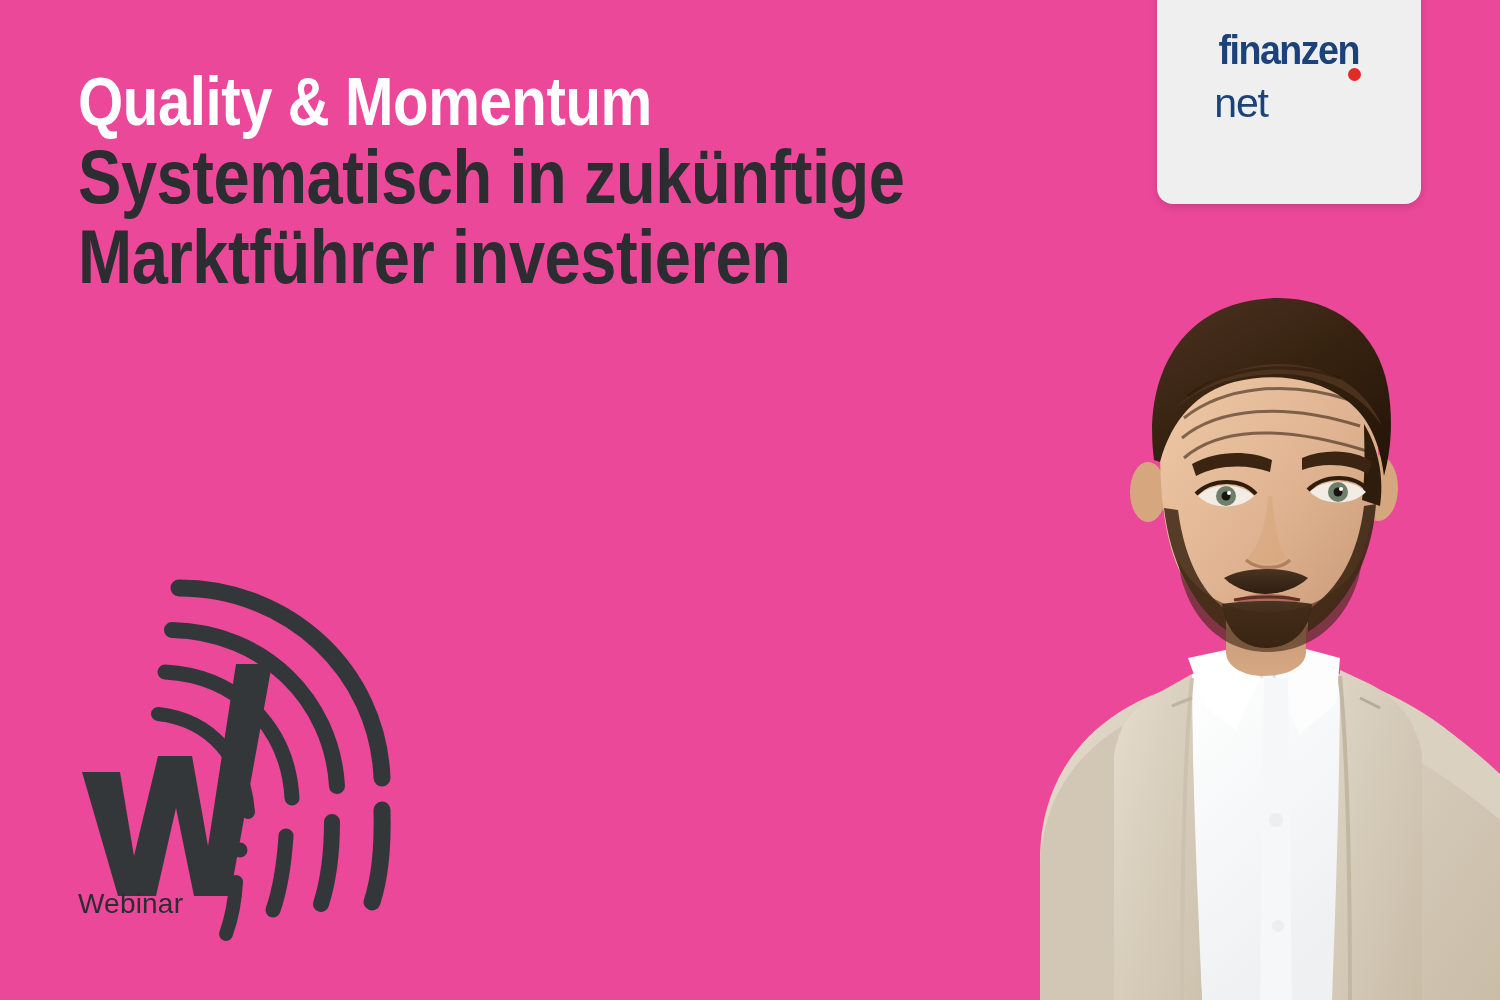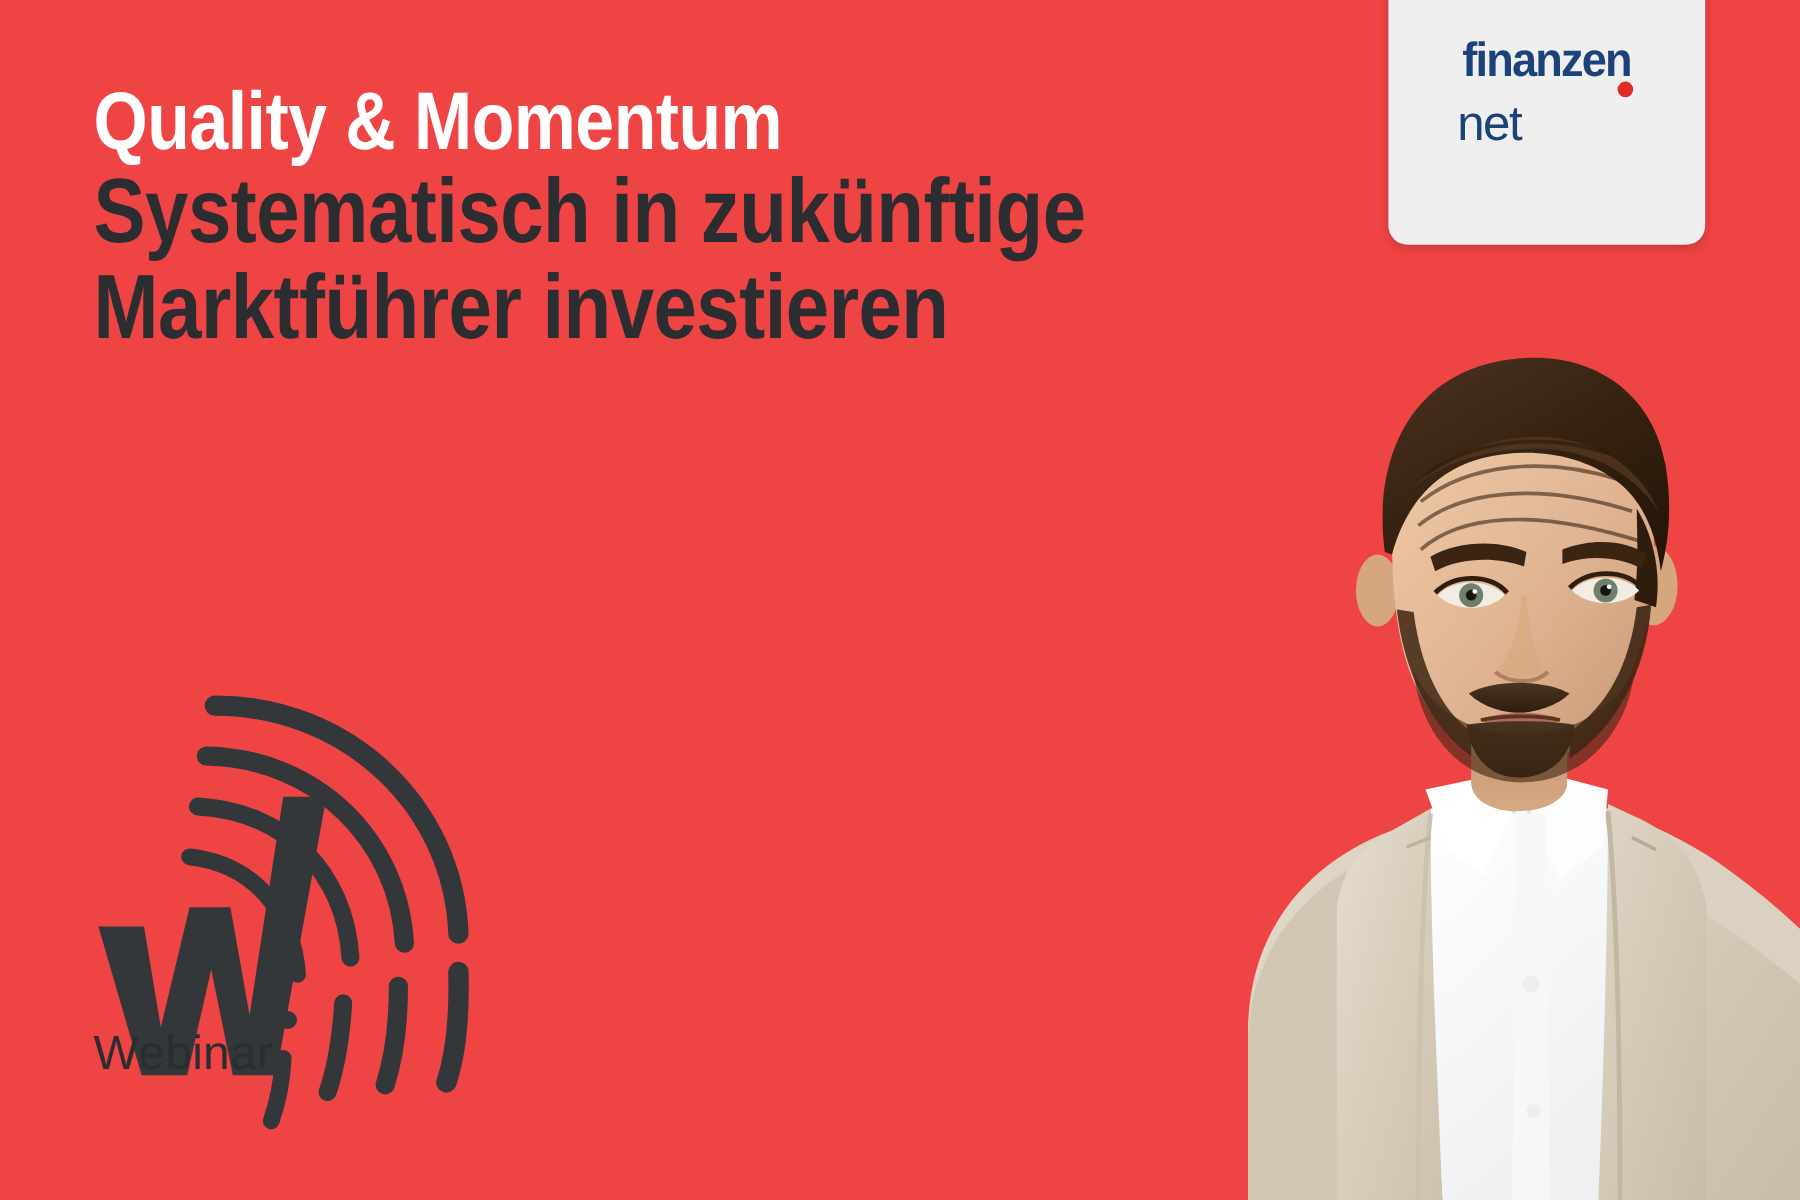--- a/index.html
+++ b/index.html
@@ -98,22 +98,22 @@
     left:60px;
     top:560px;
     width:340px;
     height:400px;
     z-index:40;
   }
   .webinar-mark svg{display:block;}
   .webinar-label{
     position:absolute;
     left:78px;
-    top:856px;
-    font-size:40px;
+    top:888px;
+    font-size:28px;
     font-weight:400;
     color:#2b2d30;
     letter-spacing:0.2px;
     z-index:40;
   }
 
   
   .portrait{
     position:absolute;
     right:0;
@@ -121,21 +121,21 @@
     width:760px;
     height:740px;
     z-index:30;
     pointer-events:none;
   }
   .portrait svg{display:block;width:100%;height:100%;}
 </style>
 </head>
 <body>
 
-<div class="canvas" style="background: #ef4444;">
+<div class="canvas" style="background: #ec4899;">
 
   <div class="portrait">
     <svg viewBox="0 0 760 740" xmlns="http://www.w3.org/2000/svg" aria-hidden="true">
       <defs>
         <linearGradient id="jacketG" x1="0" y1="0" x2="1" y2="1">
           <stop offset="0%" stop-color="#e6ddcf"></stop>
           <stop offset="45%" stop-color="#d9cfbd"></stop>
           <stop offset="100%" stop-color="#cdc2ae"></stop>
         </linearGradient>
         <linearGradient id="jacketR" x1="0" y1="0" x2="1" y2="1">

